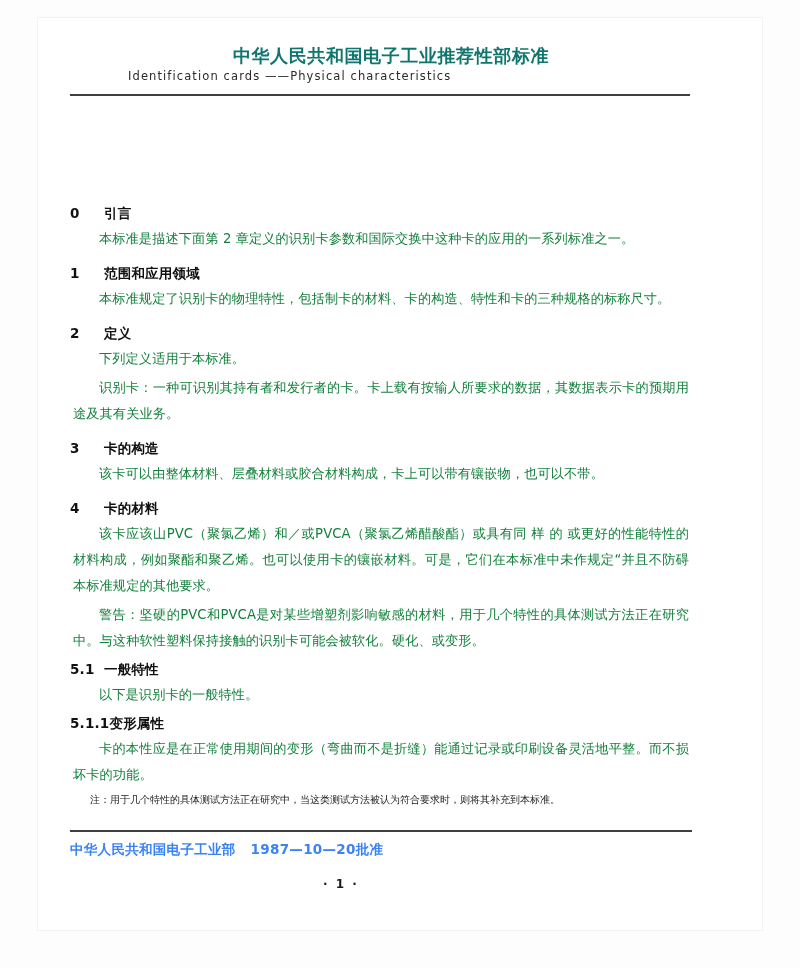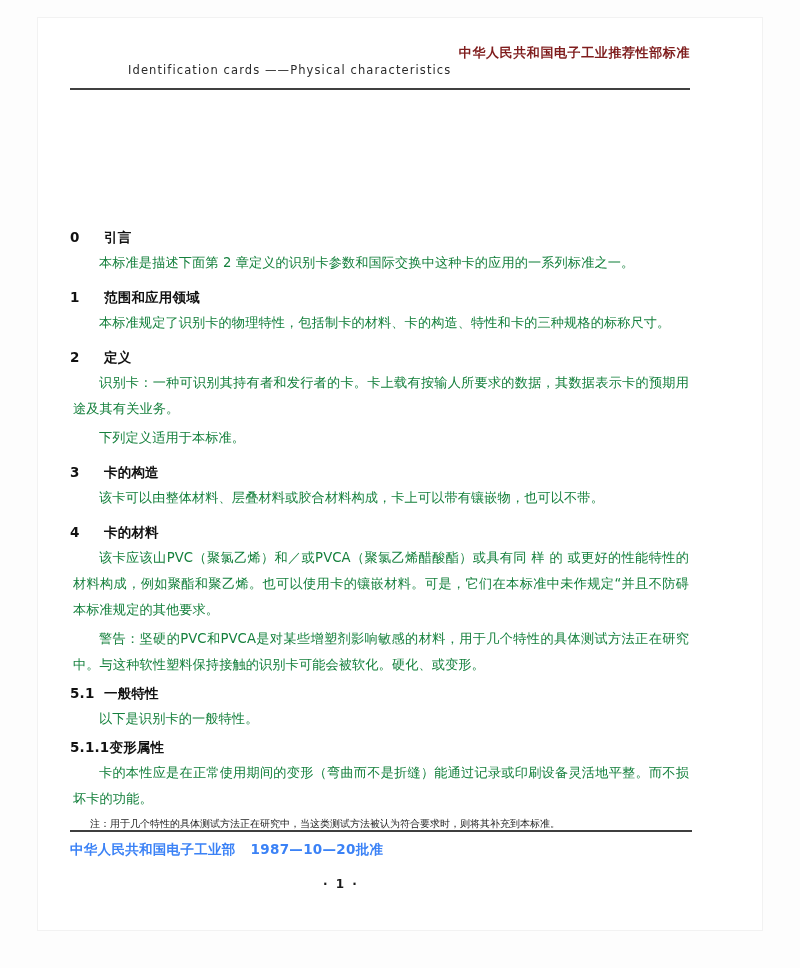--- a/index.html
+++ b/index.html
@@ -55,26 +55,26 @@
 
   
   .doc-head {
     position: absolute;
     left: 70px;
     top: 44px;
     width: 620px;
     z-index: 5;
   }
   .ministry-line {
-    text-align: right;
-    font-family: "DejaVu Sans", sans-serif;
-    font-size: 13px;
+    text-align: center;
+    font-family: "DejaVu Sans", sans-serif;
+    font-size: 18px;
     font-weight: 700;
     letter-spacing: 0.6px;
-    color: #7f1d1d;
+    color: #0f766e;
     padding-left: 22px;
   }
   .title-row {
     position: relative;
     margin-top: 26px;
     height: 52px;
   }
   .doc-title {
     position: absolute;
     left: 48px;
@@ -114,21 +114,21 @@
     width: 620px;
     height: 2px;
     background: #1e1e1e;
     opacity: .85;
   }
 
   
   .doc-body {
     position: absolute;
     left: 70px;
-    top: 216px;
+    top: 192px;
     width: 622px;
     z-index: 5;
   }
   .sec {
     margin: 0;
   }
   .sec-head {
     font-family: "DejaVu Sans", sans-serif;
     font-size: 13.5px;
     font-weight: 700;
@@ -226,22 +226,22 @@
       <p class="para">本标准是描述下面第 2 章定义的识别卡参数和国际交换中这种卡的应用的一系列标准之一。</p>
     </div>
 
     <div class="sec">
       <div class="sec-head"><span class="num">1</span><span>范围和应用领域</span></div>
       <p class="para">本标准规定了识别卡的物理特性，包括制卡的材料、卡的构造、特性和卡的三种规格的标称尺寸。</p>
     </div>
 
     <div class="sec">
       <div class="sec-head"><span class="num">2</span><span>定义</span></div>
+      <p class="para fit">下列定义适用于本标准。</p>
       <p class="para">识别卡：一种可识别其持有者和发行者的卡。卡上载有按输人所要求的数据，其数据表示卡的预期用途及其有关业务。</p>
-      <p class="para fit">下列定义适用于本标准。</p>
     </div>
 
     <div class="sec">
       <div class="sec-head"><span class="num">3</span><span>卡的构造</span></div>
       <p class="para">该卡可以由整体材料、层叠材料或胶合材料构成，卡上可以带有镶嵌物，也可以不带。</p>
     </div>
 
     <div class="sec">
       <div class="sec-head"><span class="num">4</span><span>卡的材料</span></div>
       <p class="para">该卡应该山PVC（聚氯乙烯）和／或PVCA（聚氯乙烯醋酸酯）或具有同 样 的 或更好的性能特性的材料构成，例如聚酯和聚乙烯。也可以使用卡的镶嵌材料。可是，它们在本标准中未作规定“并且不防碍本标准规定的其他要求。</p>

